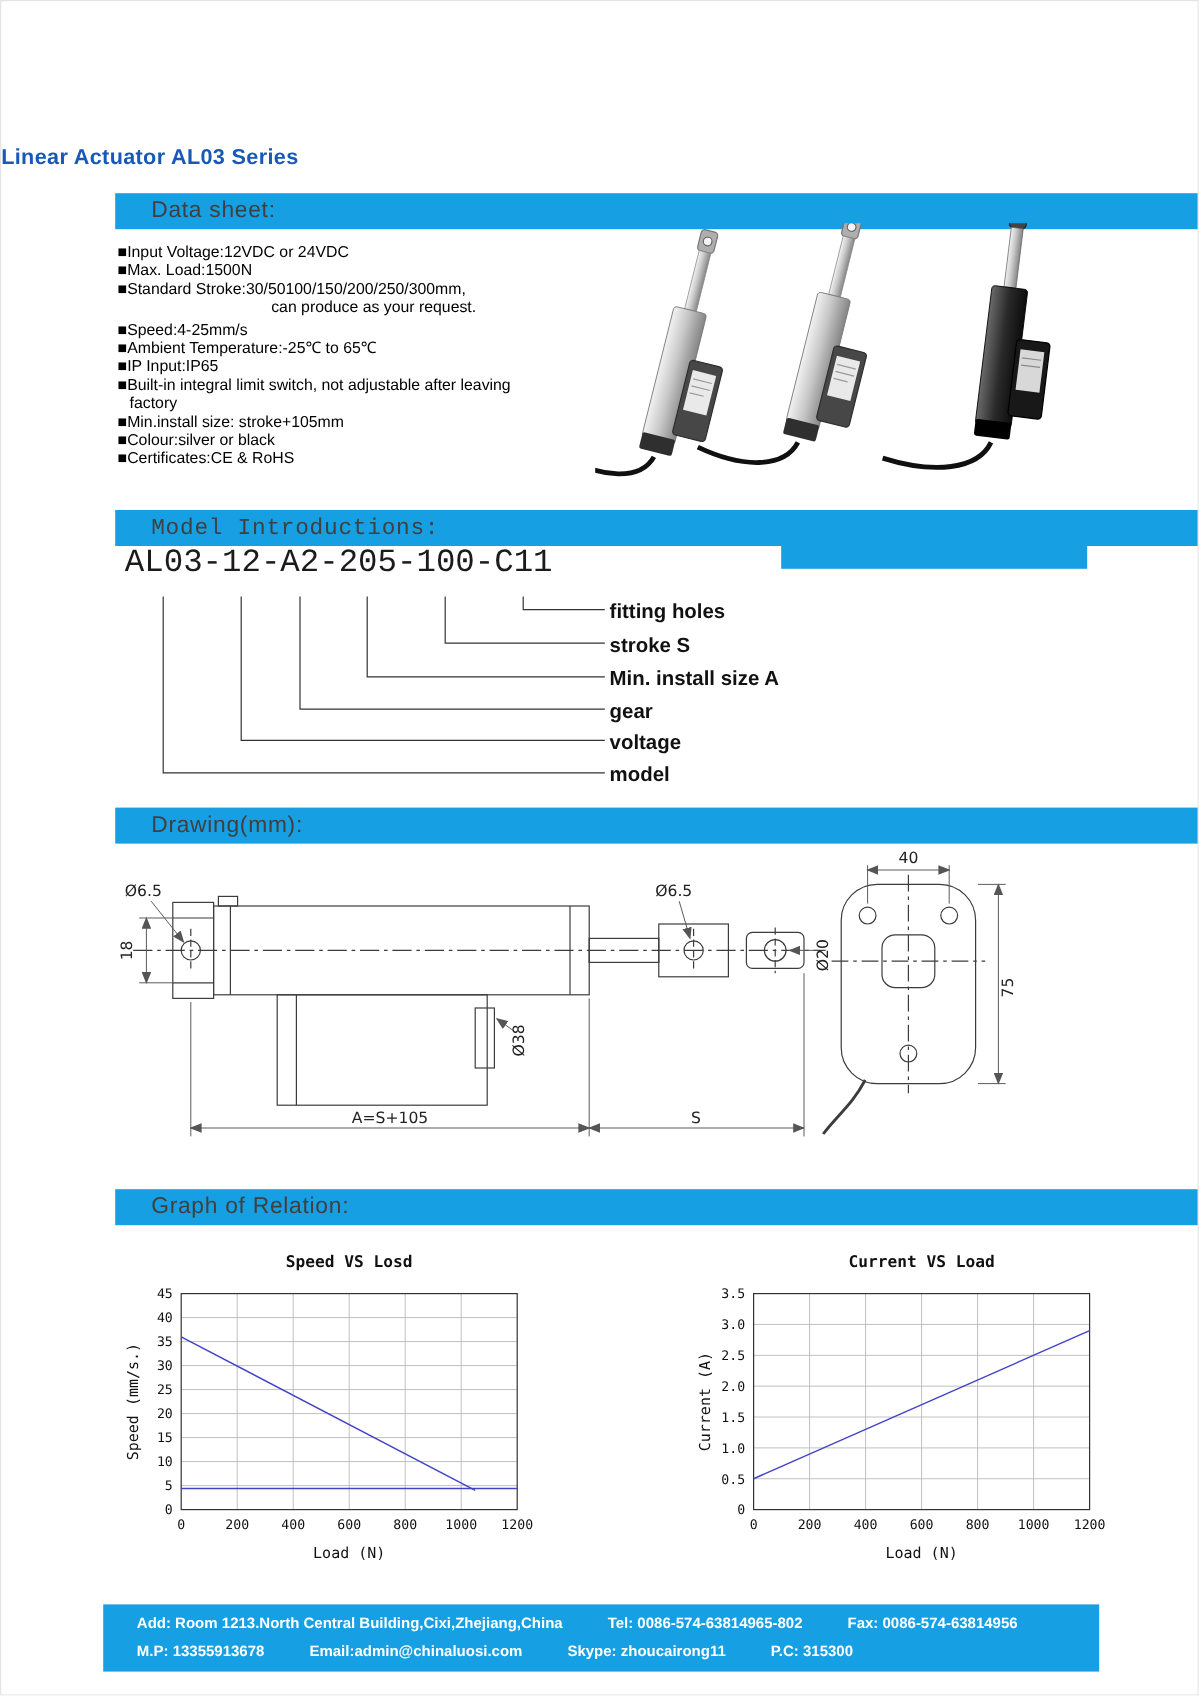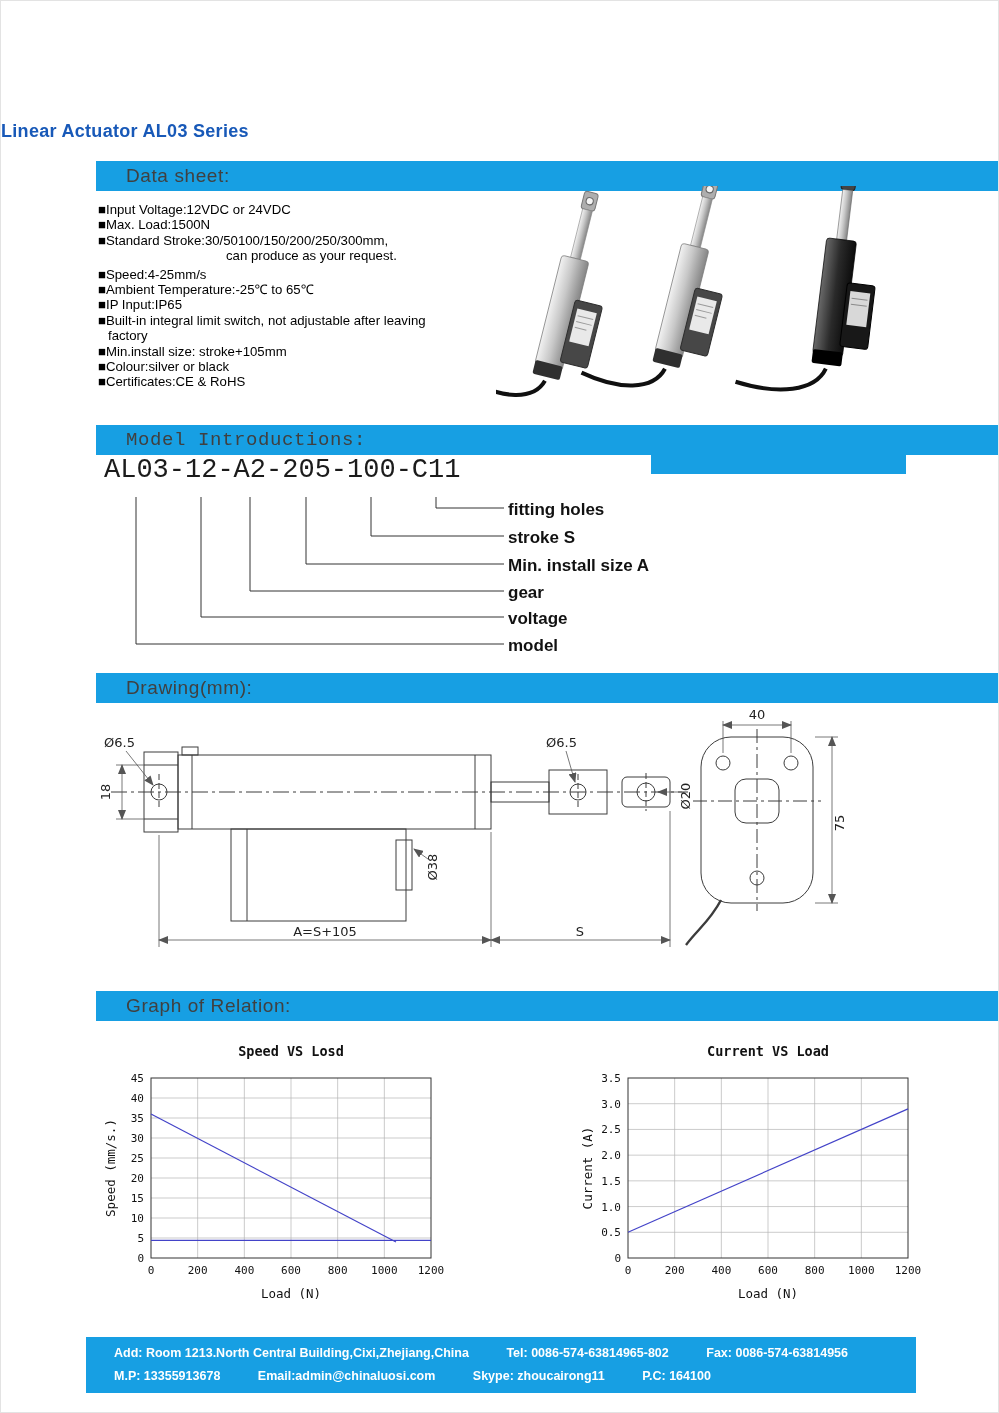--- a/index.html
+++ b/index.html
@@ -301,17 +301,17 @@
   <div class="footer" style="background: rgb(23, 159, 227);">
     <div class="footer-line l1">
       <span>Add: Room 1213.North Central Building,Cixi,Zhejiang,China</span>
       <span>Tel: 0086-574-63814965-802</span>
       <span>Fax: 0086-574-63814956</span>
     </div>
     <div class="footer-line l2">
       <span>M.P: 13355913678</span>
       <span>Email:admin@chinaluosi.com</span>
       <span>Skype: zhoucairong11</span>
-      <span>P.C: 164100</span>
+      <span>P.C: 315300</span>
     </div>
   </div>
 
 </div>
 
 </body></html>

